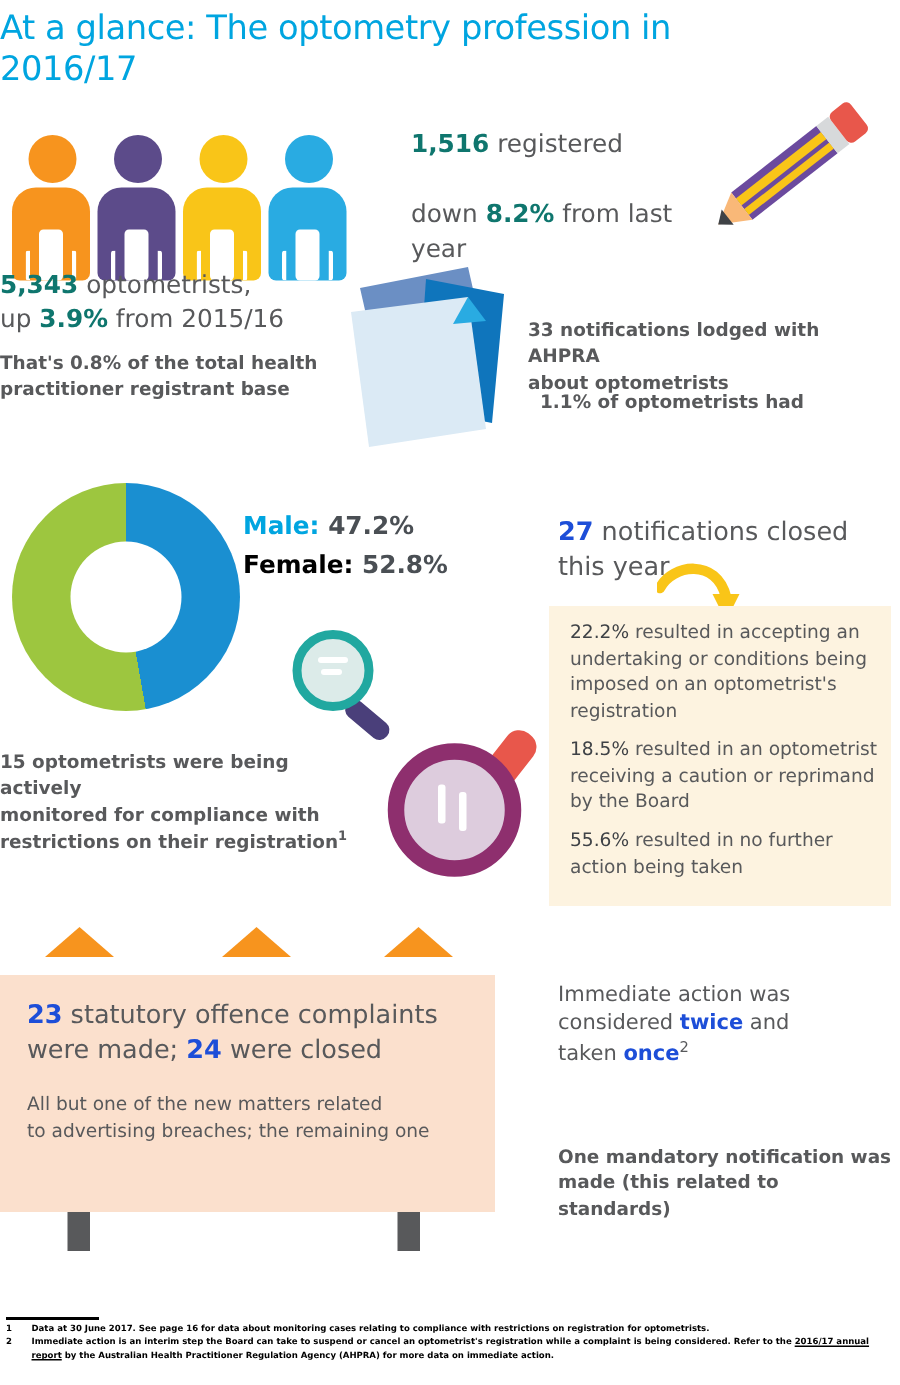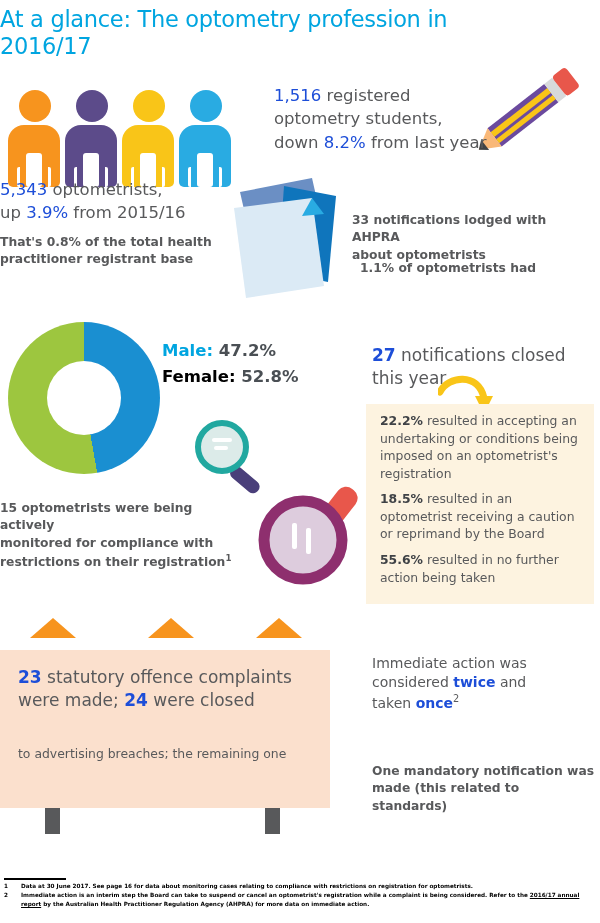--- a/index.html
+++ b/index.html
@@ -31,21 +31,21 @@
   }
   .p-body::before{
     content:"";position:absolute;left:50%;transform:translateX(-50%);
     bottom:0;width:34px;height:20px;background:transparent;
     border-left:3px solid #fff;border-right:3px solid #fff;
     box-sizing:border-box;border-radius:2px;
   }
 
   
   .stat-lg{font-size:16.5px;line-height:1.42;color:#58595b;font-weight:400;}
-  .stat-lg b{font-weight:normal;color:#1d4ed8;}
+  .stat-lg b{font-weight:bold;color:#0f766e;}
   .stat-sm{font-size:12.3px;line-height:1.42;color:#58595b;font-weight:bold;}
 
   
   
   #donut{
     left:8px;top:322px;width:152px;height:152px;border-radius:50%;
     background:conic-gradient(#1a8fd1 0deg 170deg,#9dc63f 170deg 360deg);
   }
   #donut-hole{
     left:8px;top:322px;width:152px;height:152px;border-radius:50%;
@@ -58,21 +58,21 @@
   .lg-val{color:#4a4f54;}
 
   
   #panel-cream{
     left:366px;top:404px;width:228px;height:200px;background:#fdf3e0;
   }
   #panel-peach{
     left:0;top:650px;width:330px;height:158px;background:#fbe0cd;
   }
   .panel-item{font-size:12.4px;line-height:1.42;color:#58595b;}
-  .panel-item b{font-weight:bold;color:#3f4246;}
+  .panel-item b{font-weight:normal;color:#3f4246;}
 
   .hdr-lg{font-size:17px;line-height:1.35;color:#58595b;}
   .hdr-lg b{font-weight:bold;color:#1d4ed8;}
 
   
   .sign-top{width:46px;height:20px;background:#f7941e;
     clip-path:polygon(50% 0,100% 100%,0 100%);}
   .sign-post{width:15px;height:26px;background:#58595b;}
 
   
@@ -119,21 +119,21 @@
       <polygon points="14,49 14,62 6,55.5" fill="#3f4246"></polygon>
       <rect x="98" y="44" width="10" height="23" fill="#d7d9db"></rect>
       <rect x="108" y="43" width="17" height="25" rx="4" fill="#e8574b"></rect>
     </g>
   </svg>
 </div>
 
 <div class="abs stat-lg" style="left:274px;top:84px;width:215px;">
   <b>1,516</b>
   <span>registered</span><br>
-  <span>optometry students,</span><br>
+  <br>
   <span>down</span>
   <b>8.2%</b>
   <span>from last year</span>
 </div>
 
 <div class="abs" style="left:228px;top:170px;width:120px;height:130px;">
   <svg width="120" height="130" viewBox="0 0 120 130">
     <polygon points="12,22 84,8 94,52 22,66" fill="#6b8fc4"></polygon>
     <polygon points="56,16 108,26 100,112 50,102" fill="#0f75bc"></polygon>
     <polygon points="6,38 84,28 96,116 18,128" fill="#dbeaf5"></polygon>
@@ -254,21 +254,21 @@
 
 <div class="abs hdr-lg" style="left:18px;top:666px;width:300px;">
   <b>23</b>
   <span>statutory offence complaints</span><br>
   <span>were made;</span>
   <b>24</b>
   <span>were closed</span>
 </div>
 
 <div class="abs panel-item" style="left:18px;top:727px;width:300px;">
-  <br>
+  <span>All but one of the new matters related</span><br>
   <span>to advertising breaches; the remaining one</span><br>
 </div>
 
 <div class="abs hdr-lg" style="left:372px;top:654px;width:225px;font-size:14px;">
   <span>Immediate action was</span><br>
   <span>considered</span>
   <b>twice</b>
   <span>and</span><br>
   <span>taken</span>
   <b>once</b><sup>2</sup>

